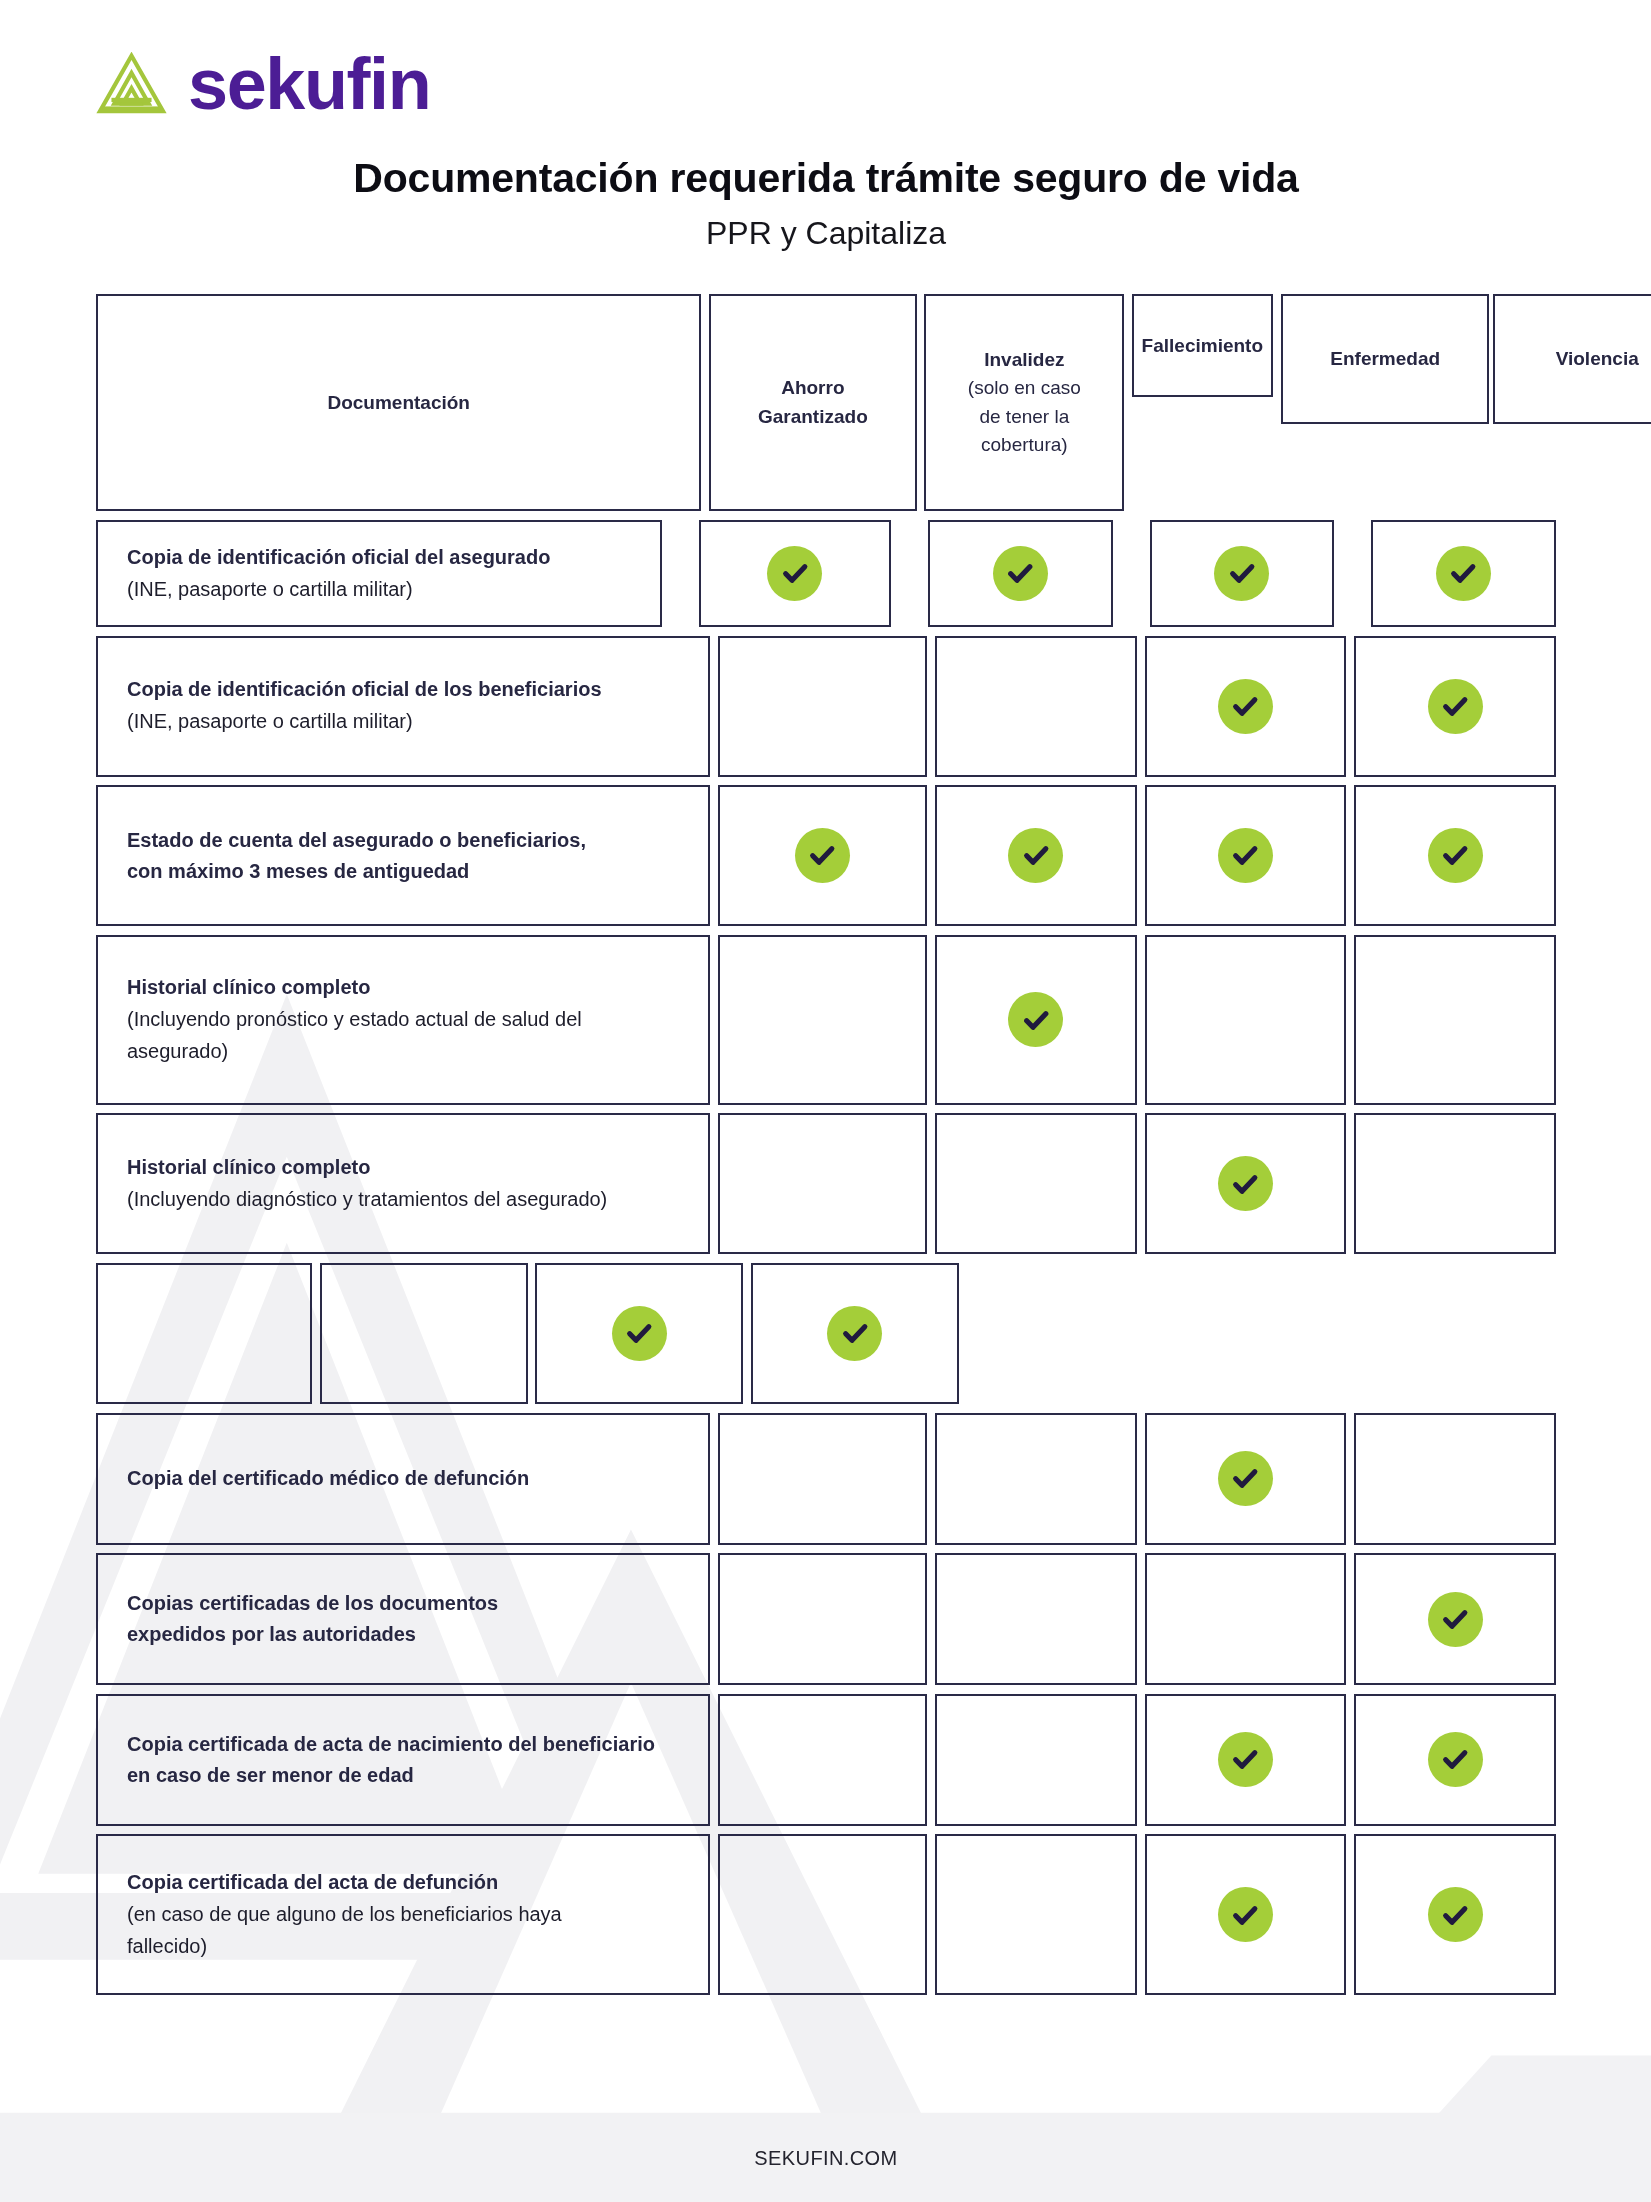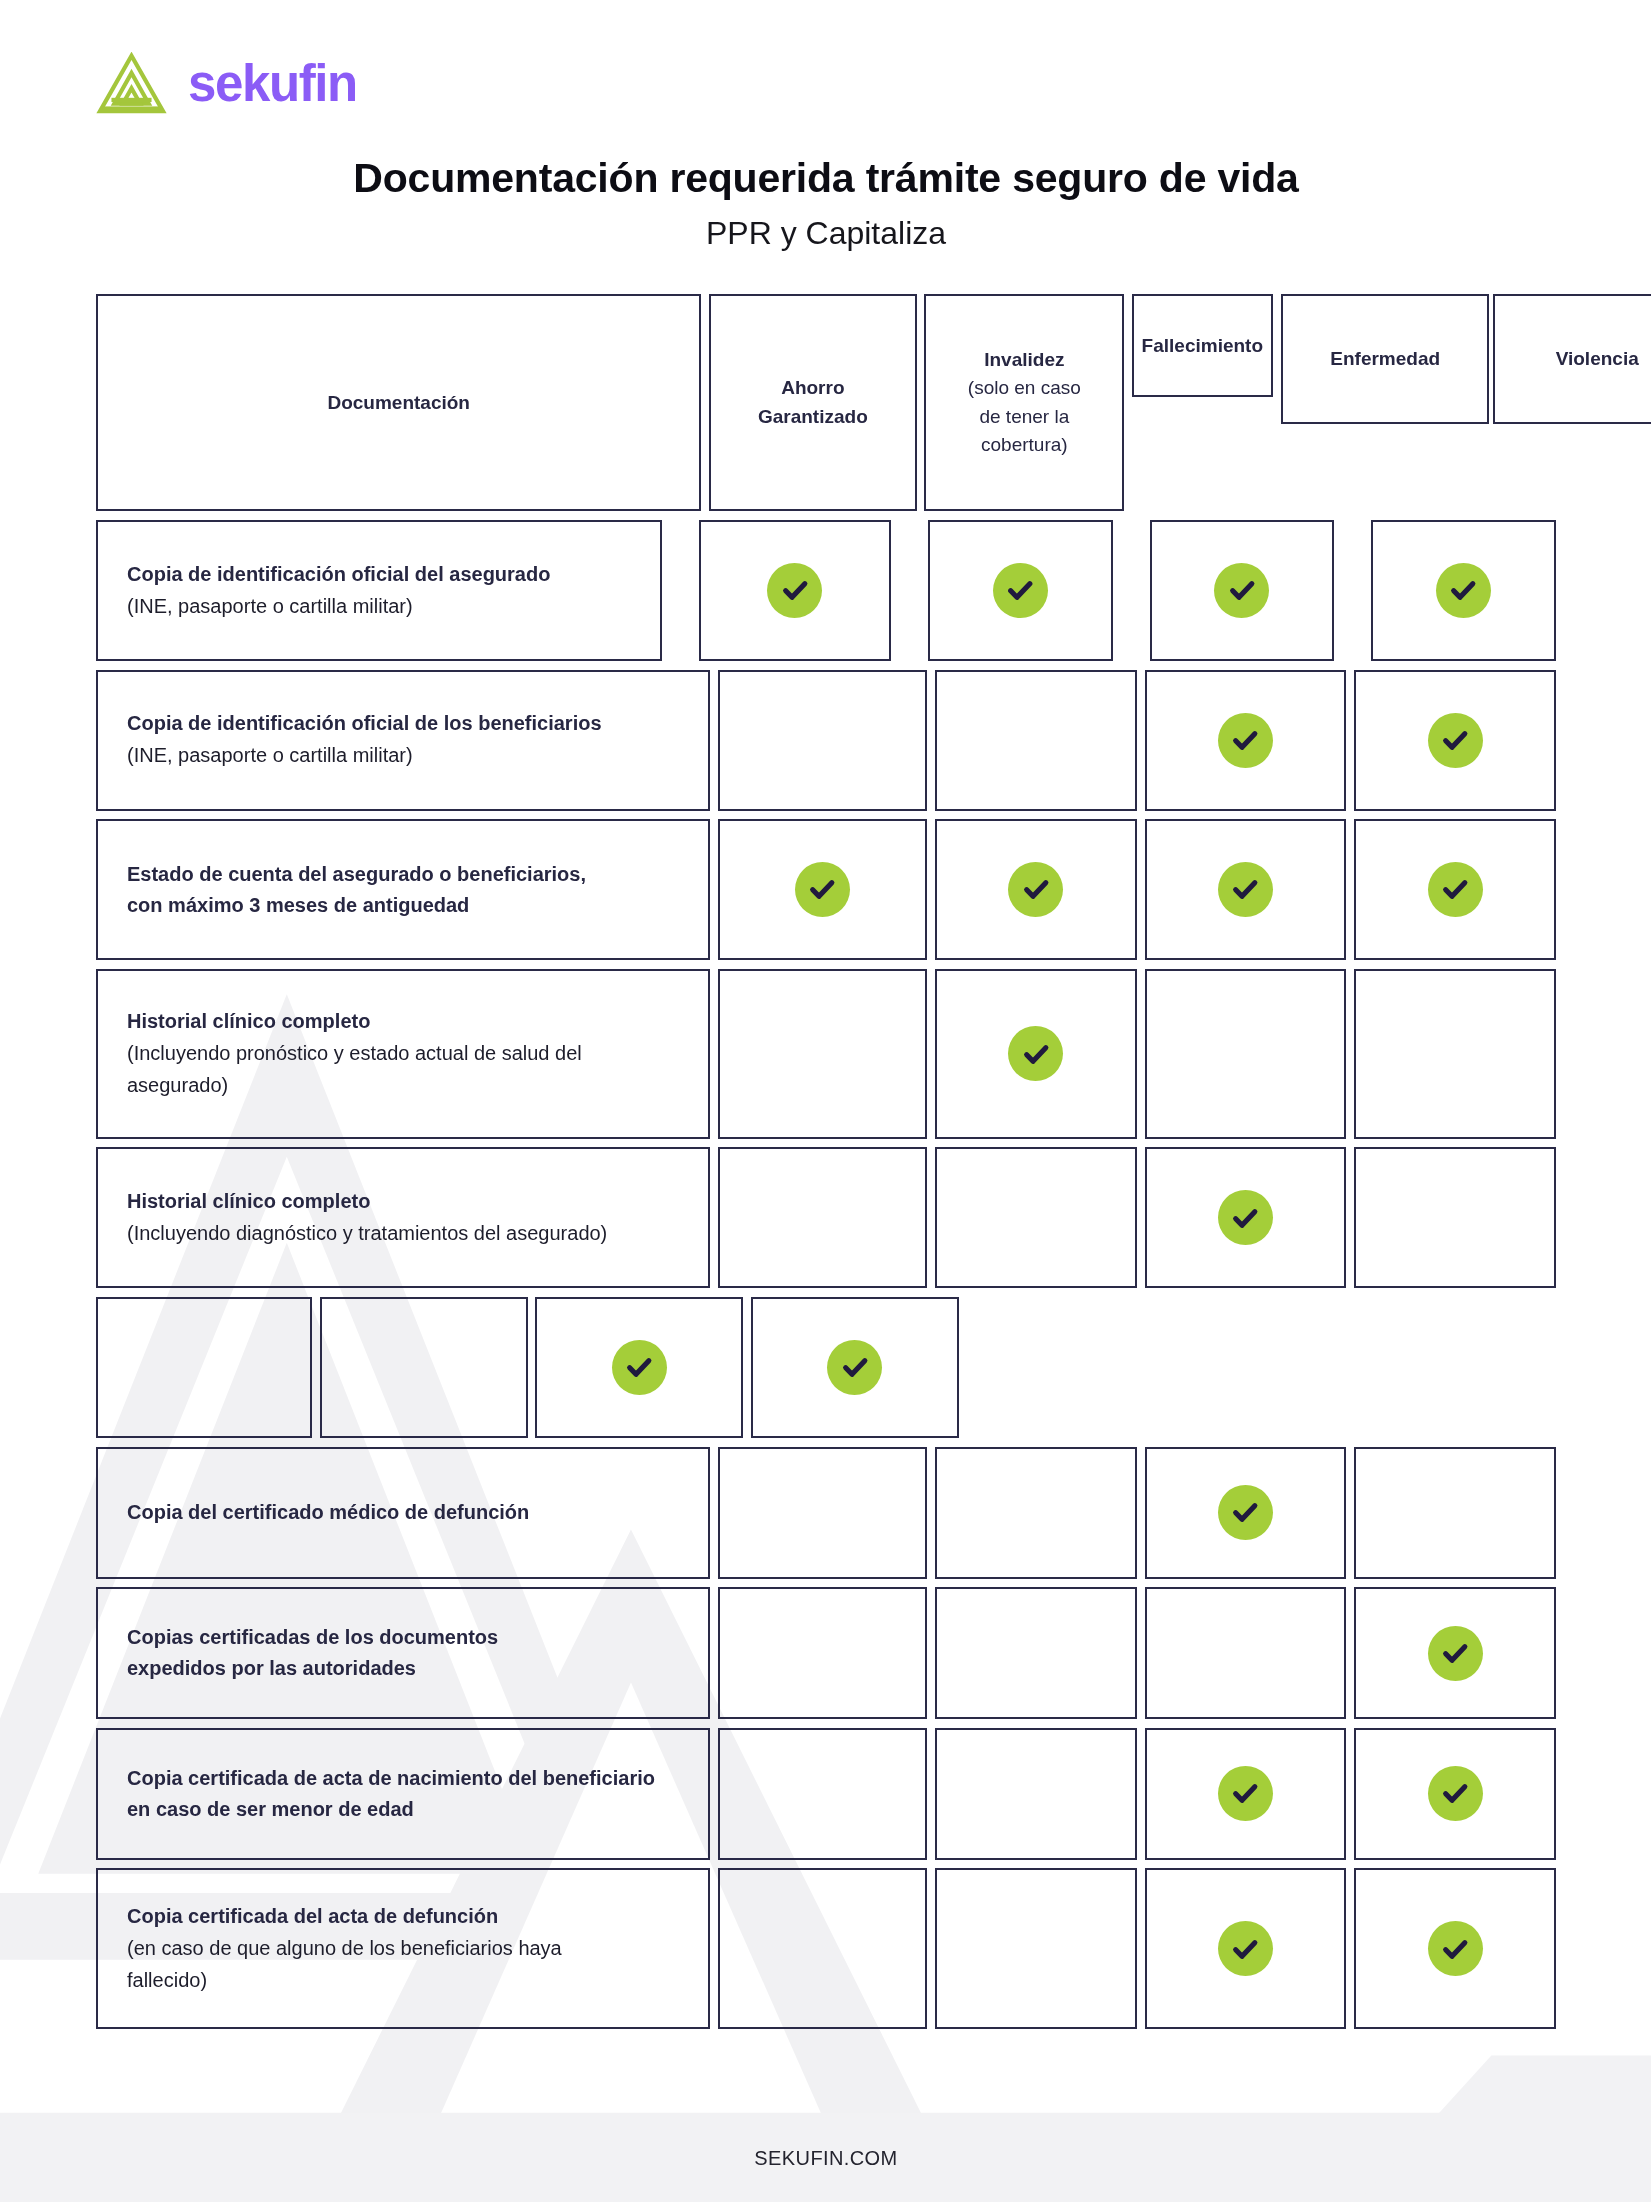--- a/index.html
+++ b/index.html
@@ -37,24 +37,24 @@
   
   .brand {
     display: flex;
     align-items: center;
     gap: 21px;
     padding-top: 54px;
     height: 113px;
   }
   .brand-mark { width: 71px; height: 63px; flex: 0 0 auto; }
   .brand-name {
-    font-size: 51px;
+    font-size: 72px;
     font-weight: 700;
     letter-spacing: -1.4px;
-    color: #8b5cf6;
+    color: #4c1d95;
     line-height: 1;
   }
 
   
   .doc-title {
     text-align: center;
     font-size: 41px;
     font-weight: 700;
     color: #0d0d14;
     margin-top: 42px;
@@ -236,21 +236,21 @@
         <div class="fall-stack">
           <div class="hcell fall-top">Fallecimiento</div>
           <div class="fall-bottom">
             <div class="hcell">Enfermedad</div>
             <div class="hcell">Violencia</div>
           </div>
         </div>
       </div>
 
       <div id="rows-host">
-          <div class="row brow" style="height: 141px; gap: 37px;">
+          <div class="row brow" style="height: 107px; gap: 37px;">
             <div class="bcell-doc">
               <div class="lbl-main">Copia de identificación oficial del asegurado</div>
               <div class="lbl-sub">(INE, pasaporte o cartilla militar)</div>
             </div>
             <div class="bcell-mark c-ahr">
               <div class="check">
                 <svg width="32.5" height="32.5" viewBox="0 0 34 34">
                   <path d="M7 17.5 L13.6 24.4 L27 10.2" fill="none" stroke="#201a3e" stroke-width="5.4" stroke-linecap="round" stroke-linejoin="round"></path>
                 </svg>
               </div>

